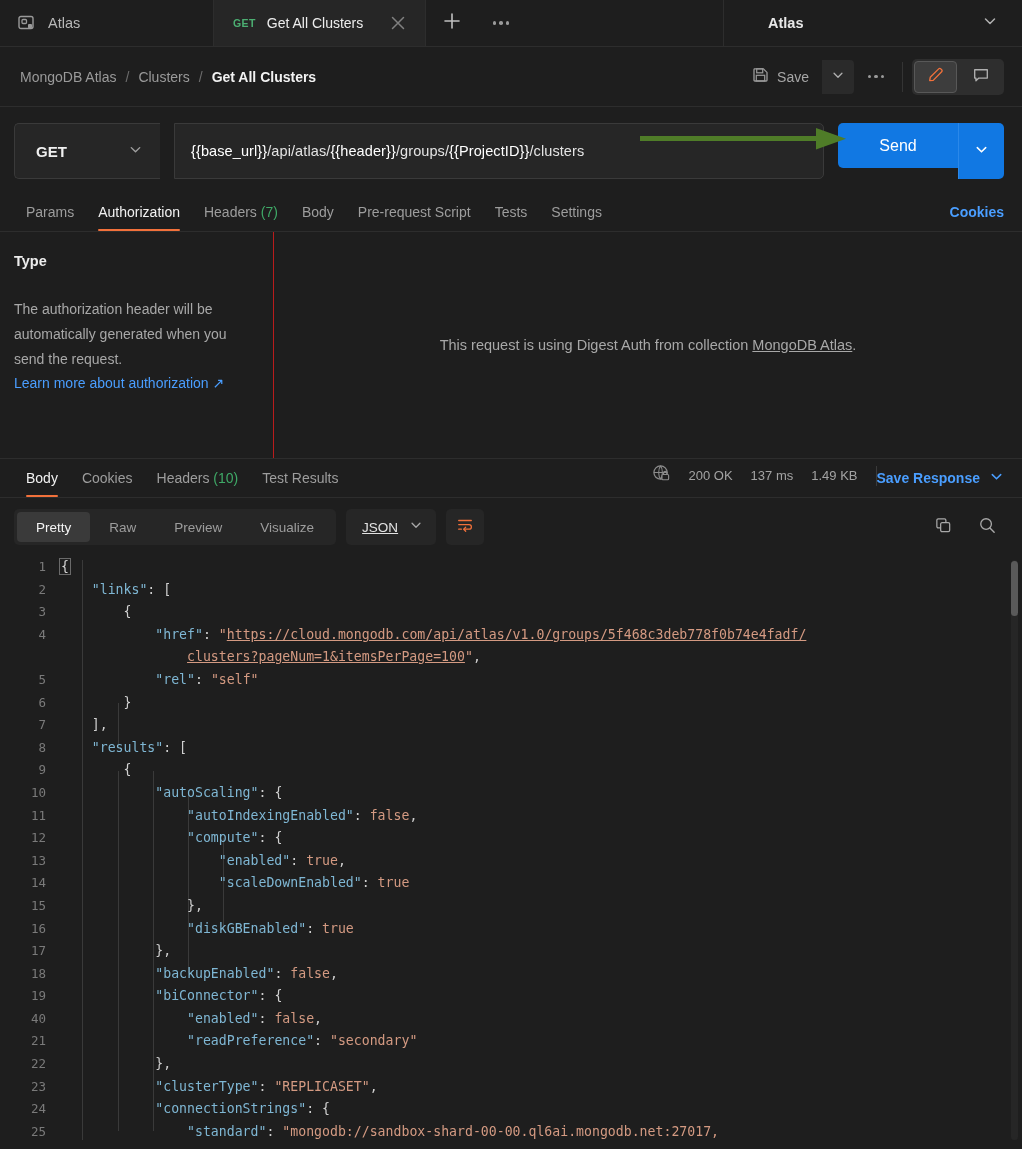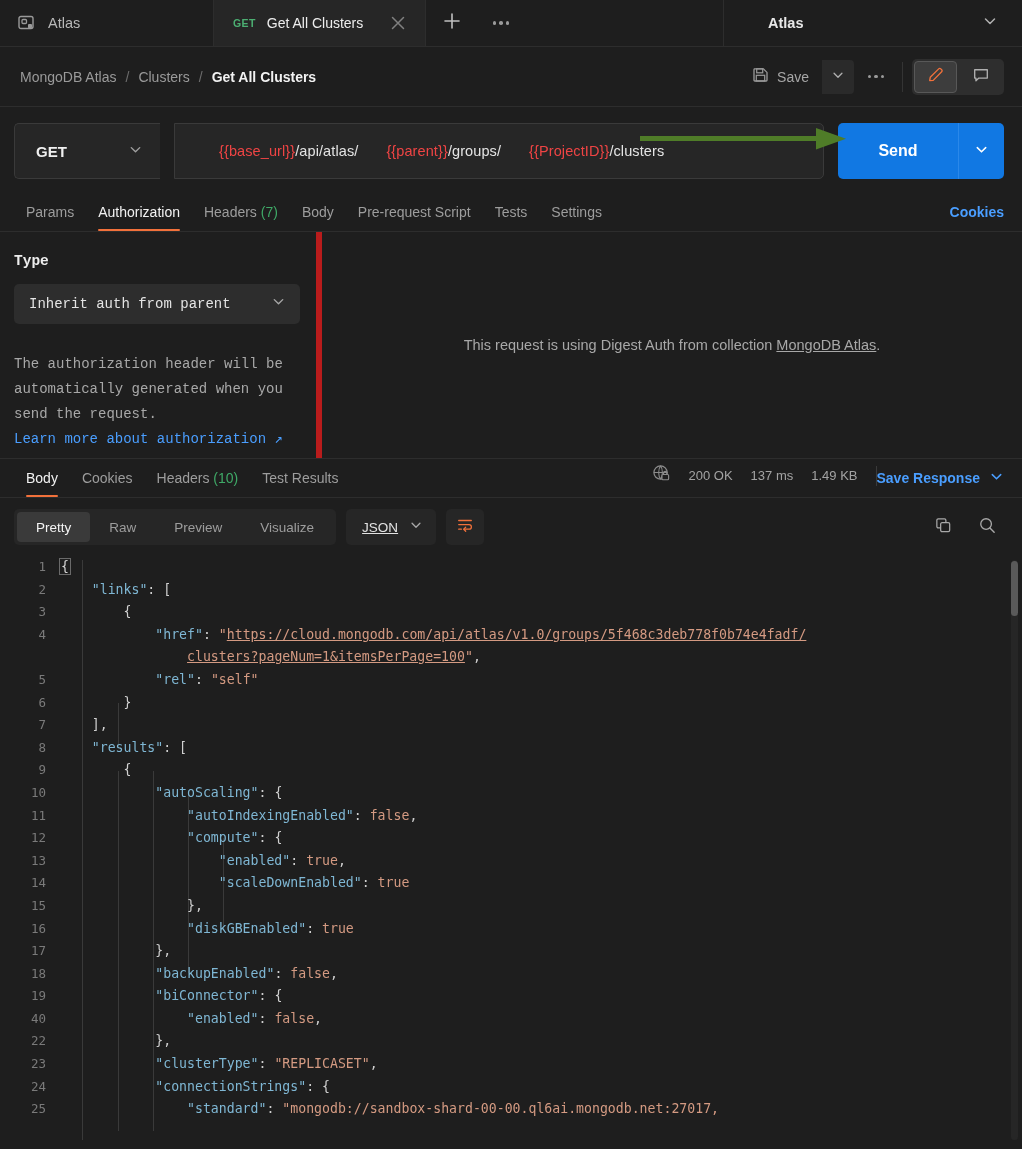--- a/index.html
+++ b/index.html
@@ -81,25 +81,25 @@
     padding: 0 17px 0 21px; background:#262626; border:1px solid #3a3a3a;
     border-radius: 5px 0 0 5px; border-right:none;
   }
   .method-txt { font-size: 15px; font-weight: 700; color:#f0f0f0; }
   .url-box {
     flex: 1; height: 56px; display:flex; align-items:center;
     background:#262626; border:1px solid #3a3a3a; border-radius: 0 5px 5px 0;
     padding: 0 16px; position: relative; overflow: hidden;
   }
   .url-text { font-size: 14.5px; color:#e4e4e4; white-space: nowrap; letter-spacing:.1px;}
-  .url-text .var { color:#ef4444;margin-left:28px; }
+  .url-text .var { color:#ffffff; }
   .send-btn {
-    width: 120px; height: 56px; background:#1178e3; border-radius:5px 0 0 5px;
+    width: 120px; height: 45px; background:#1178e3; border-radius:5px 0 0 5px;
     display:flex; align-items:center; justify-content:center;
-    font-size: 16px; font-weight: 700; color:#ffffff;
+    font-size: 16px; font-weight: 400; color:#ffffff;
   }
   .send-caret {
     width: 46px; height:56px; background:#1178e3; border-radius:0 5px 5px 0;
     display:flex; align-items:center; justify-content:center;
     border-left: 1px solid #2a88ea;
   }
 
   
   .arrow-anno { position:absolute; left: 640px; top: 127px; width: 206px; height: 24px; pointer-events:none; }
 
@@ -115,21 +115,21 @@
   .rtab.active::after {
     content:''; position:absolute; left:12px; right:12px; bottom:0; height:2.5px;
     background:#f2713b; border-radius:2px;
   }
   .rtab .cnt { color:#3fa967; }
   .reqtabs .spacer { flex:1; }
   .cookies-link { font-size:14px; color:#4a9eff; font-weight:700; padding-bottom:11px; }
 
   
   .authpanel { display:flex; height: 227px; border-bottom:1px solid #2d2d2d;}
-  .auth-left { width: 322px; border-right:6px solid #b91c1c; padding: 21px 16px 0 14px; font-family: Liberation Mono, monospace; }
+  .auth-left { width: 274px; border-right:1px solid #b91c1c; padding: 21px 16px 0 14px; }
   .auth-type-label { font-size:14.5px; font-weight:700; color:#ededed; margin-bottom: 15px; }
   .auth-select {
     height: 40px; background:#2d2d2d; border-radius:5px; display:flex;
     align-items:center; justify-content:space-between; padding: 0 14px 0 15px;
   }
   .auth-select-val { font-size:14px; color:#e4e4e4; }
   .auth-desc { margin-top: 28px; font-size:14px; line-height: 25px; color:#a8a8a8; }
   .auth-learn { display:inline-block; margin-top:3px; font-size:14px; color:#4a9eff; }
   .auth-right { flex:1; display:flex; align-items:center; justify-content:center; }
   .auth-right-txt { font-size:14.5px; color:#a8a8a8; }
@@ -303,21 +303,21 @@
 <div class="urlrow">
   <div class="method-box">
     <span class="method-txt">GET</span>
     <span>
       <svg width="15" height="15" viewBox="0 0 16 16">
           <path d="M3.5 6 L8 10.5 L12.5 6" fill="none" stroke="#a0a0a0" stroke-width="1.5" stroke-linecap="round" stroke-linejoin="round"></path>
         </svg>
     </span>
   </div>
   <div class="url-box">
-    <span class="url-text"><span class="var">{{base_url}}</span><span>/api/atlas/</span><span class="var">{{parent}}</span><span>/groups/</span><span class="var">{{ProjectID}}</span><span>/clusters</span></span>
+    <span class="url-text"><span class="var">{{base_url}}</span><span>/api/atlas/</span><span class="var">{{header}}</span><span>/groups/</span><span class="var">{{ProjectID}}</span><span>/clusters</span></span>
   </div>
   <div style="display:flex">
     <div class="send-btn">Send</div>
     <div class="send-caret">
       <span>
         <svg width="15" height="15" viewBox="0 0 16 16">
             <path d="M3.5 6 L8 10.5 L12.5 6" fill="none" stroke="#ffffff" stroke-width="1.6" stroke-linecap="round" stroke-linejoin="round"></path>
           </svg>
       </span>
     </div>
@@ -339,28 +339,20 @@
   <div class="rtab"><span>Pre-request Script</span></div>
   <div class="rtab"><span>Tests</span></div>
   <div class="rtab"><span>Settings</span></div>
   <div class="spacer"></div>
   <div class="cookies-link">Cookies</div>
 </div>
 
 <div class="authpanel">
   <div class="auth-left">
     <div class="auth-type-label">Type</div>
-    <div class="auth-select">
-      <span class="auth-select-val">Inherit auth from parent</span>
-      <span>
-        <svg width="15" height="15" viewBox="0 0 16 16">
-            <path d="M3.5 6 L8 10.5 L12.5 6" fill="none" stroke="#a8a8a8" stroke-width="1.5" stroke-linecap="round" stroke-linejoin="round"></path>
-          </svg>
-      </span>
-    </div>
     <div class="auth-desc">The authorization header will be automatically generated when you send the request.</div>
     <a class="auth-learn" href="#" style="text-decoration:none">Learn more about authorization ↗</a>
   </div>
   <div class="auth-right">
     <div class="auth-right-txt"><span>This request is using Digest Auth from collection </span><a href="#">MongoDB Atlas</a><span>.</span></div>
   </div>
 </div>
 
 <div class="resphead">
   <div class="rtab active"><span>Body</span></div>
@@ -524,20 +516,24 @@
       </div>
       <div class="cl">
         <div class="lineno">19</div>
         <div class="codetxt"><span>            </span><span class="k">"biConnector"</span><span class="p">: {</span></div>
       </div>
       <div class="cl">
         <div class="lineno">40</div>
         <div class="codetxt"><span>                </span><span class="k">"enabled"</span><span class="p">: </span><span class="s">false</span><span class="p">,</span></div>
       </div>
       <div class="cl">
+        <div class="lineno">21</div>
+        <div class="codetxt"><span>                </span><span class="k">"readPreference"</span><span class="p">: </span><span class="s">"secondary"</span></div>
+      </div>
+      <div class="cl">
         <div class="lineno">22</div>
         <div class="codetxt"><span>            </span><span class="p">},</span></div>
       </div>
       <div class="cl">
         <div class="lineno">23</div>
         <div class="codetxt"><span>            </span><span class="k">"clusterType"</span><span class="p">: </span><span class="s">"REPLICASET"</span><span class="p">,</span></div>
       </div>
       <div class="cl">
         <div class="lineno">24</div>
         <div class="codetxt"><span>            </span><span class="k">"connectionStrings"</span><span class="p">: {</span></div>

